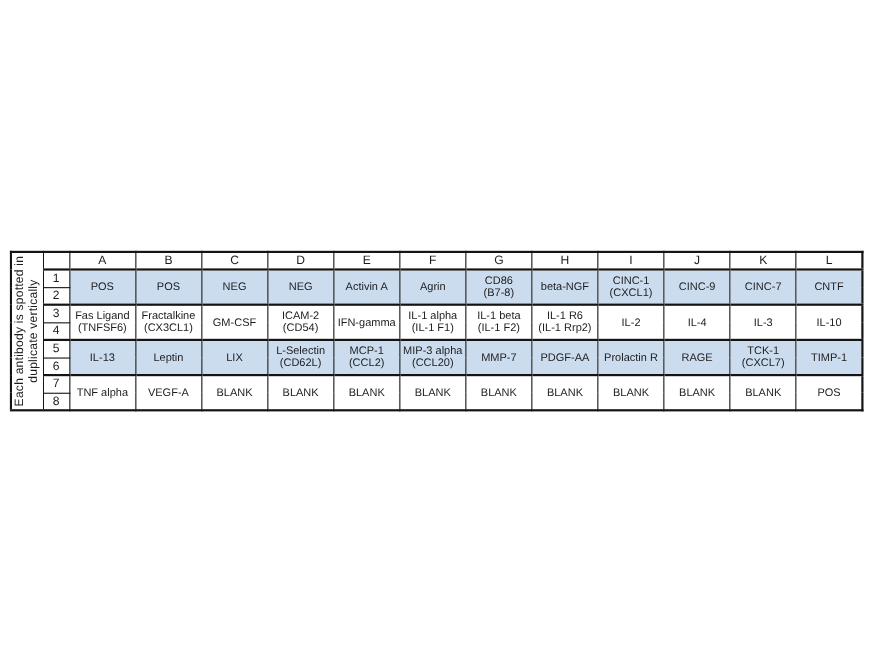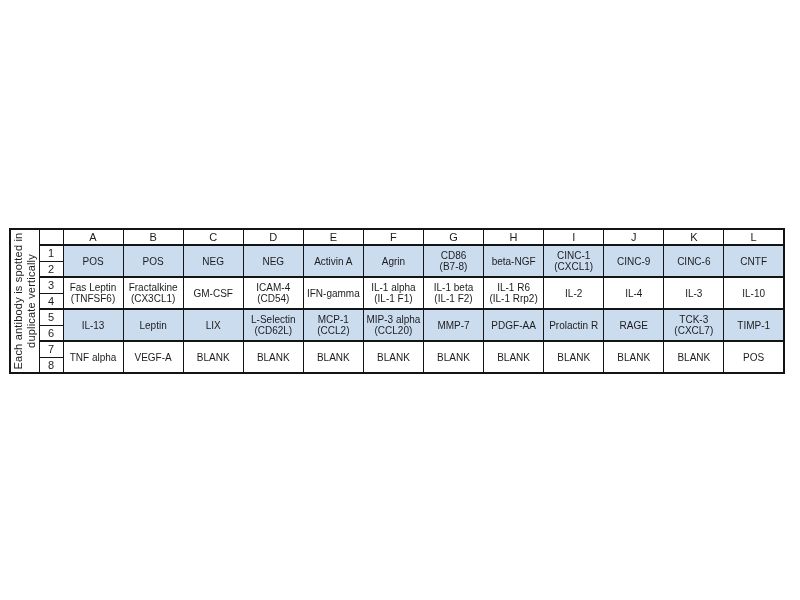--- a/index.html
+++ b/index.html
@@ -80,35 +80,35 @@
       <td class="cell hl" rowspan="2">NEG</td>
       <td class="cell hl" rowspan="2">NEG</td>
       <td class="cell hl" rowspan="2">Activin A</td>
       <td class="cell hl" rowspan="2">Agrin</td>
       <td class="cell hl" rowspan="2">CD86
 (B7-8)</td>
       <td class="cell hl" rowspan="2">beta-NGF</td>
       <td class="cell hl" rowspan="2">CINC-1
 (CXCL1)</td>
       <td class="cell hl" rowspan="2">CINC-9</td>
-      <td class="cell hl" rowspan="2">CINC-6</td>
+      <td class="cell hl" rowspan="2">CINC-7</td>
       <td class="cell hl" rowspan="2">CNTF</td>
     </tr>
     <tr class="body-row">
       <td class="num">2</td>
     </tr>
 
     <tr class="body-row">
       <td class="num gtop">3</td>
-      <td class="cell gtop" rowspan="2">Fas Leptin
+      <td class="cell gtop" rowspan="2">Fas Ligand
 (TNFSF6)</td>
       <td class="cell gtop" rowspan="2">Fractalkine
 (CX3CL1)</td>
       <td class="cell gtop" rowspan="2">GM-CSF</td>
-      <td class="cell gtop" rowspan="2">ICAM-4
+      <td class="cell gtop" rowspan="2">ICAM-2
 (CD54)</td>
       <td class="cell gtop" rowspan="2">IFN-gamma</td>
       <td class="cell gtop" rowspan="2">IL-1 alpha
 (IL-1 F1)</td>
       <td class="cell gtop" rowspan="2">IL-1 beta
 (IL-1 F2)</td>
       <td class="cell gtop" rowspan="2">IL-1 R6
 (IL-1 Rrp2)</td>
       <td class="cell gtop" rowspan="2">IL-2</td>
       <td class="cell gtop" rowspan="2">IL-4</td>
@@ -127,21 +127,21 @@
       <td class="cell hl gtop" rowspan="2">L-Selectin
 (CD62L)</td>
       <td class="cell hl gtop" rowspan="2">MCP-1
 (CCL2)</td>
       <td class="cell hl gtop" rowspan="2">MIP-3 alpha
 (CCL20)</td>
       <td class="cell hl gtop" rowspan="2">MMP-7</td>
       <td class="cell hl gtop" rowspan="2">PDGF-AA</td>
       <td class="cell hl gtop" rowspan="2">Prolactin R</td>
       <td class="cell hl gtop" rowspan="2">RAGE</td>
-      <td class="cell hl gtop" rowspan="2">TCK-3
+      <td class="cell hl gtop" rowspan="2">TCK-1
 (CXCL7)</td>
       <td class="cell hl gtop" rowspan="2">TIMP-1</td>
     </tr>
     <tr class="body-row">
       <td class="num">6</td>
     </tr>
 
     <tr class="body-row">
       <td class="num gtop">7</td>
       <td class="cell gtop" rowspan="2">TNF alpha</td>

